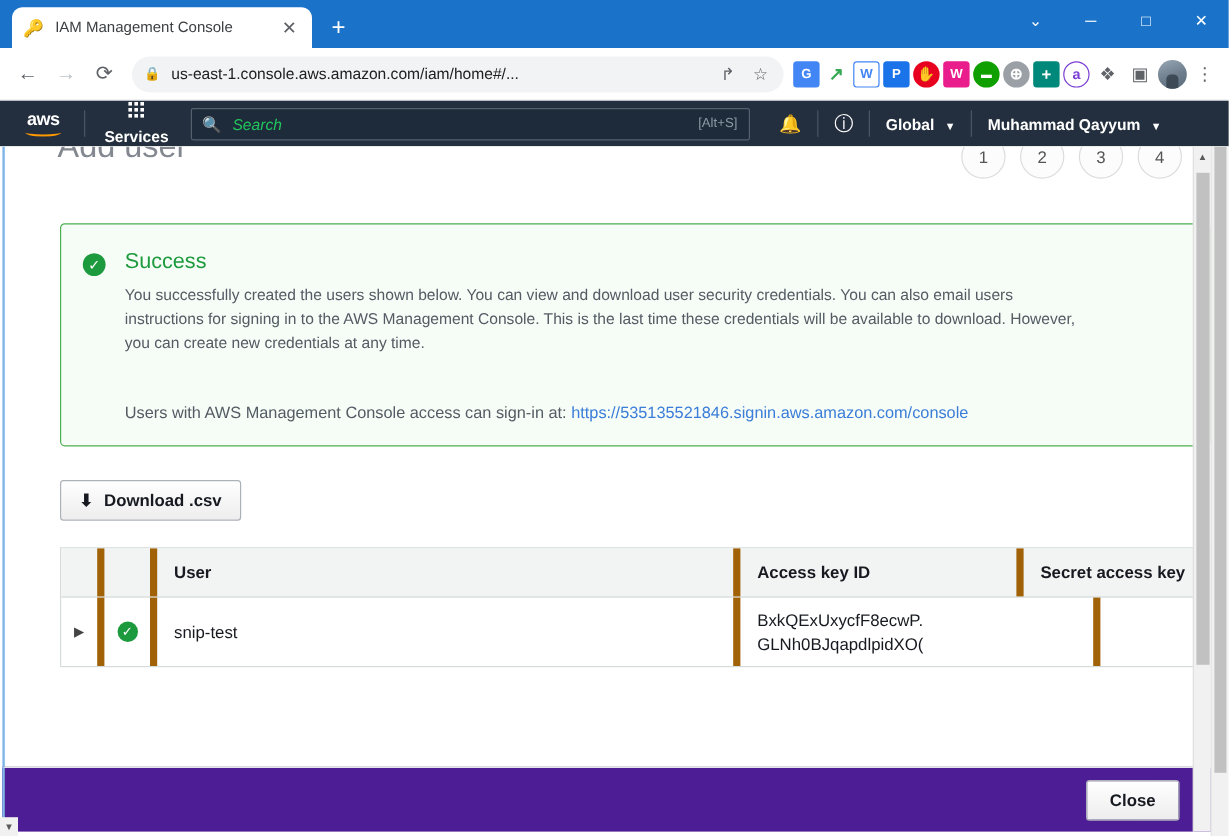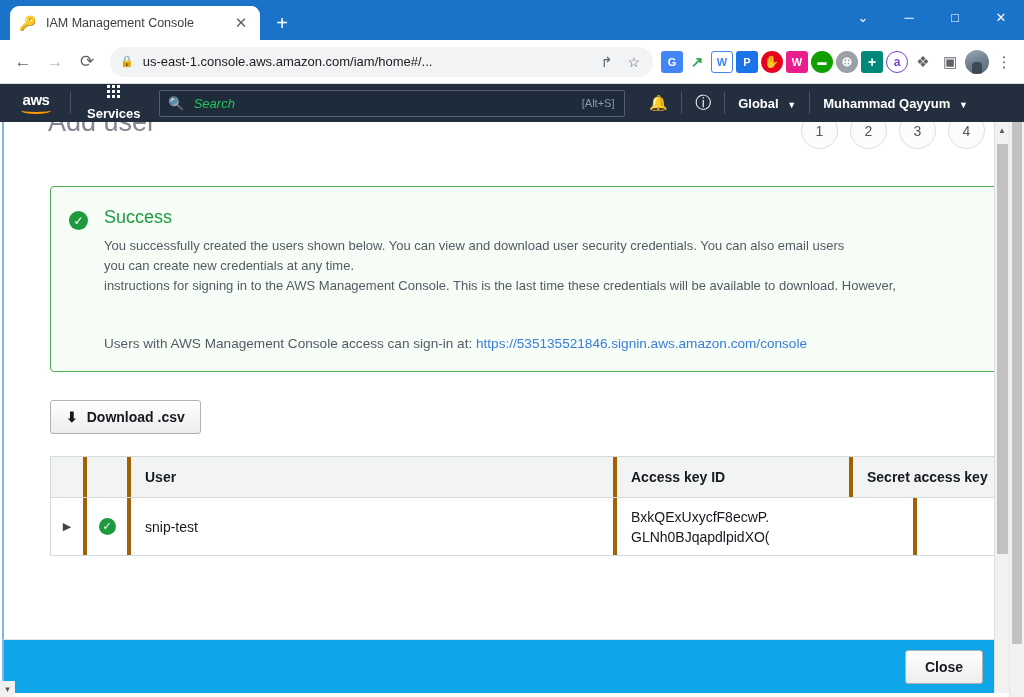--- a/index.html
+++ b/index.html
@@ -291,21 +291,21 @@
   }
   .tr {
     display: flex;
     border-bottom: 1px solid #d5dbdb;
   }
   .tr.head {
     background: #f2f3f3;
     height: 41px;
   }
   .th, .td {
-    border-right: 4px solid #a16207;
+    border-right: 6px solid #a16207;
     display: flex; align-items: center;
     font-size: 14px;
     padding: 0 14px;
   }
   .th { font-weight: bold; color: #16191f; }
   .col-arrow { width: 36px; padding: 0; justify-content: center; }
   .col-status { width: 44px; padding: 0; justify-content: center; }
   .col-user { width: 486px; }
   .col-akid { width: 236px; }
   .col-secret { width: 300px; }
@@ -324,21 +324,21 @@
   .secret-wrap {
     display: flex; flex-direction: column; justify-content: center;
     font-size: 14px; line-height: 20px;
     white-space: nowrap;
   }
 
   .close-bar {
     position: absolute;
     left: 2px; right: 15px; bottom: 63px;
     height: 54px;
-    background: #0ea5e9;
+    background: #4c1d95;
     border-left: 2px solid #7eb6e8;
     border-top: 1px solid #e4e4e4;
     display: flex; align-items: center; justify-content: flex-end;
     padding-right: 26px;
   }
   .close-btn {
     background: linear-gradient(to bottom,#ffffff,#ededed);
     border: 1px solid #adb1b8;
     border-radius: 3px;
     padding: 8px 19px;
@@ -522,22 +522,22 @@
         <div class="step">3</div>
         <div class="step">4</div>
       </div>
     </div>
 
     <div class="success-box">
       <div class="check-circle">✓</div>
       <div>
         <div class="success-title">Success</div>
         <div class="success-body">You successfully created the users shown below. You can view and download user security credentials. You can also email users</div>
+        <div class="success-body">instructions for signing in to the AWS Management Console. This is the last time these credentials will be available to download. However,</div>
         <div class="success-body">you can create new credentials at any time.</div>
-        <div class="success-body">instructions for signing in to the AWS Management Console. This is the last time these credentials will be available to download. However,</div>
         <div class="success-link-row">
           <span>Users with AWS Management Console access can sign-in at:</span>
           <a href="#">https://535135521846.signin.aws.amazon.com/console</a>
         </div>
       </div>
     </div>
 
     <div class="dl-btn">
       <span class="dl-icon">⬇</span>
       <span>Download .csv</span>

